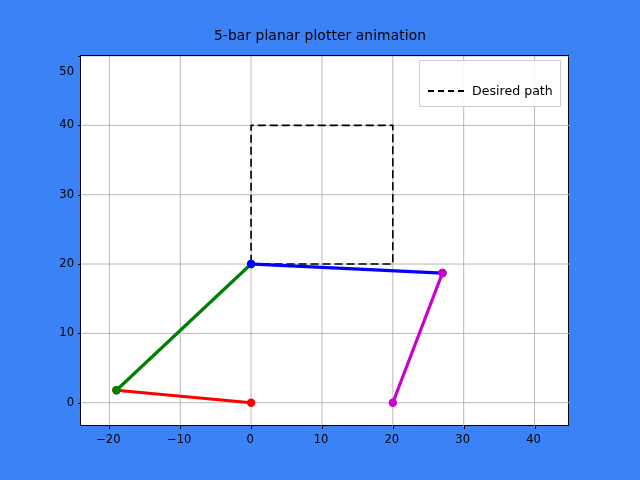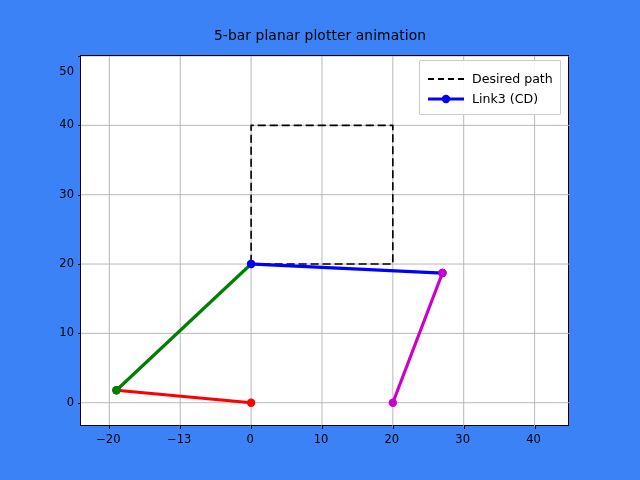--- a/index.html
+++ b/index.html
@@ -94,21 +94,21 @@
     height: 3.5px;
     border-left: 1.1px solid #000000;
   }
   #legend {
     position: absolute;
     left: 419px;
     top: 60px;
     box-sizing: border-box;
     border: 0.9px solid #cccccc;
     background: rgba(255,255,255,0.9);
-    padding: 8px 7px 5px 7px;
+    padding: 20px 7px 5px 7px;
     border-radius: 1px;
   }
   .legend-row {
     display: flex;
     align-items: center;
     height: 20px;
   }
   .legend-sample {
     width: 38px;
     height: 16px;
@@ -184,37 +184,30 @@
   <div id="ylabels">
       <div class="tick-label-y" style="top: 346.729px;">0</div>
       <div class="tick-label-y" style="top: 277.383px;">10</div>
       <div class="tick-label-y" style="top: 208.037px;">20</div>
       <div class="tick-label-y" style="top: 138.692px;">30</div>
       <div class="tick-label-y" style="top: 69.3458px;">40</div>
       <div class="tick-label-y" style="top: 0px; margin-top: 16px;">50</div>
     </div>
   <div id="xlabels">
       <div class="tick-label-x" style="left: 28.3478px;">−20</div>
-      <div class="tick-label-x" style="left: 99.2174px;">−13</div>
+      <div class="tick-label-x" style="left: 99.2174px;">−10</div>
       <div class="tick-label-x" style="left: 170.087px;">0</div>
       <div class="tick-label-x" style="left: 240.957px;">10</div>
       <div class="tick-label-x" style="left: 311.826px;">20</div>
       <div class="tick-label-x" style="left: 382.696px;">30</div>
       <div class="tick-label-x" style="left: 453.565px;">40</div>
     </div>
 
   <div id="legend">
       <div class="legend-row">
         <svg class="legend-sample" viewBox="0 0 38 16">
           <line x1="1" x2="37" y1="8" y2="8" stroke="#000000" stroke-width="1.8" stroke-dasharray="6,4"></line>
         </svg>
         <span class="legend-label">Desired path</span>
       </div>
-      <div class="legend-row">
-        <svg class="legend-sample" viewBox="0 0 38 16">
-          <line x1="1" x2="37" y1="8" y2="8" stroke="#0000ff" stroke-width="3.2"></line>
-          <circle cx="19" cy="8" r="4.2" fill="#0000ff"></circle>
-        </svg>
-        <span class="legend-label">Link3 (CD)</span>
-      </div>
     </div>
 
 </div>
 
 </body></html>

